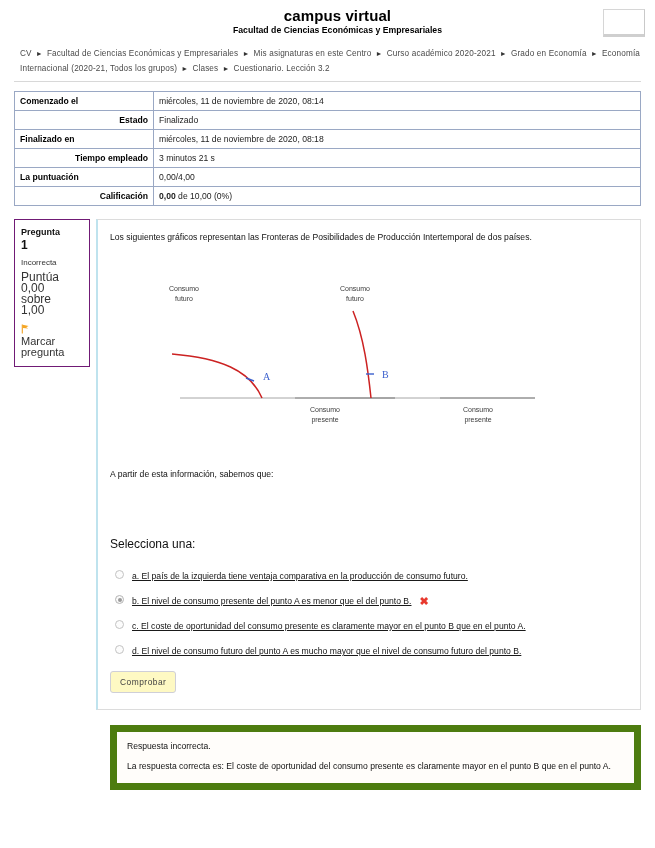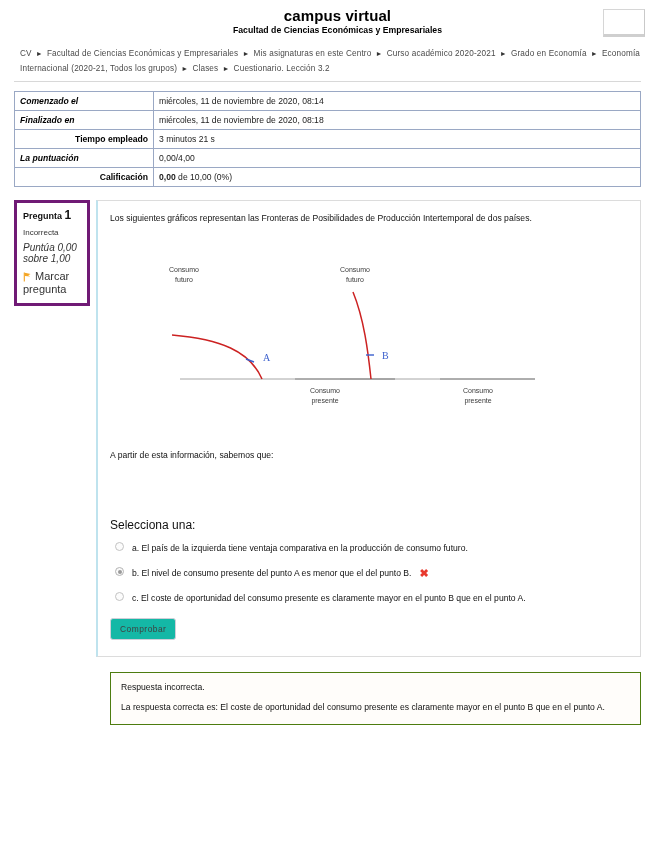--- a/index.html
+++ b/index.html
@@ -95,61 +95,60 @@
     font-weight: bold;
     font-size: 9px;
     color: #000;
     border-right: none;
   }
   td.sum-value {
     color: #222;
     border-left: none;
     padding-left: 4px;
   }
-  .al-left { text-align: left; font-style: italic; }
+  .al-left { text-align: left; }
   .al-right { text-align: right; padding-right: 4px; }
   .strong { font-weight: bold; }
 
   
   .qblock {
     margin: 13px 14px 0 14px;
     display: flex;
     align-items: stretch;
   }
   .qinfo {
     width: 76px;
     flex: 0 0 76px;
-    border: 3px solid #701a75;
+    border: 1px solid #701a75;
     background: #fff;
-    padding: 6px 10px 8px 6px;
+    padding: 6px 22px 8px 6px;
     box-sizing: border-box;
     align-self: flex-start;
   }
   .qinfo-title {
     font-size: 9px;
     font-weight: bold;
     color: #111;
     line-height: 13px;
   }
   .qinfo-title .qnum {
     font-size: 12px;
     font-weight: bold;
   }
   .qinfo-state {
     font-size: 8px;
     color: #333;
     margin-top: 4px;
     line-height: 11px;
   }
   .qinfo-points {
-    font-size: 10px;
+    font-size: 12px;
     color: #333;
     margin-top: 4px;
     line-height: 11px;
-    font-style: italic;
   }
   .qinfo-flag {
     margin-top: 7px;
     font-size: 11px;
     color: #333;
     line-height: 11px;
   }
   .flag-icon {
     display: inline-block;
     vertical-align: -2px;
@@ -197,21 +196,22 @@
     margin-top: 6px;
   }
   .select-one {
     font-size: 12px;
     color: #111;
     margin-top: 56px;
   }
 
   
   .options {
-    margin-top: 9px;
+    margin-top: 18px;
+    text-decoration: underline;
   }
   .option {
     display: flex;
     align-items: flex-start;
     margin-bottom: 11px;
   }
   .radio {
     flex: 0 0 auto;
     width: 9px;
     height: 9px;
@@ -251,31 +251,31 @@
     line-height: 10px;
   }
 
   .btn-check {
     margin-top: 2px;
     display: inline-block;
     font-family: "Liberation Sans", sans-serif;
     font-size: 8.4px;
     letter-spacing: 0.5px;
     color: #3f3f3f;
-    background: #14b8a6;
+    background: #fef9c3;
     border: 1px solid #cfcfd8;
     border-radius: 3px;
     padding: 5px 9px 5px 9px;
     cursor: pointer;
   }
 
   
   .feedback {
     margin: 15px 14px 0 110px;
-    border: 1px solid #4d7c0f;
+    border: 7px solid #4d7c0f;
     background: #fffdfa;
     padding: 8px 10px 10px 10px;
     box-sizing: border-box;
   }
   .fb-line {
     font-size: 8.6px;
     line-height: 13px;
     color: #111;
   }
   .fb-line.second { margin-top: 7px; }
@@ -293,20 +293,24 @@
 
 <div class="breadcrumb" id="breadcrumb"><span>CV</span><span class="bc-sep"> ► </span><span>Facultad de Ciencias Económicas y Empresariales</span><span class="bc-sep"> ► </span><span>Mis asignaturas en este Centro</span><span class="bc-sep"> ► </span><span>Curso académico 2020-2021</span><span class="bc-sep"> ► </span><span>Grado en Economía</span><span class="bc-sep"> ► </span><span>Economía Internacional (2020-21, Todos los grupos)</span><span class="bc-sep"> ► </span><span>Clases</span><span class="bc-sep"> ► </span><span>Cuestionario. Lección 3.2</span></div>
 <div class="breadcrumb-rule"></div>
 
 <div class="summary-wrap">
   <table class="summary">
     <tbody id="summary-body">
         <tr>
           <td class="sum-label al-left">Comenzado el</td>
           <td class="sum-value">miércoles, 11 de noviembre de 2020, 08:14</td>
+        </tr>
+        <tr>
+          <td class="sum-label al-right">Estado</td>
+          <td class="sum-value">Finalizado</td>
         </tr>
         <tr>
           <td class="sum-label al-left">Finalizado en</td>
           <td class="sum-value">miércoles, 11 de noviembre de 2020, 08:18</td>
         </tr>
         <tr>
           <td class="sum-label al-right">Tiempo empleado</td>
           <td class="sum-value">3 minutos 21 s</td>
         </tr>
         <tr>
@@ -389,20 +393,24 @@
           <span class="opt-text">a. El país de la izquierda tiene ventaja comparativa en la producción de consumo futuro.</span>
         </div>
         <div class="option">
           <span class="radio checked"></span>
           <span class="opt-text">b. El nivel de consumo presente del punto A es menor que el del punto B.<span class="xmark">✖</span></span>
         </div>
         <div class="option">
           <span class="radio"></span>
           <span class="opt-text">c. El coste de oportunidad del consumo presente es claramente mayor en el punto B que en el punto A.</span>
         </div>
+        <div class="option">
+          <span class="radio"></span>
+          <span class="opt-text">d. El nivel de consumo futuro del punto A es mucho mayor que el nivel de consumo futuro del punto B.</span>
+        </div>
       </div>
 
     <button class="btn-check">Comprobar</button>
   </div>
 </div>
 
 <div class="feedback">
   <div class="fb-line">Respuesta incorrecta.</div>
   <div class="fb-line second">La respuesta correcta es: El coste de oportunidad del consumo presente es claramente mayor en el punto B que en el punto A.</div>
 </div>

